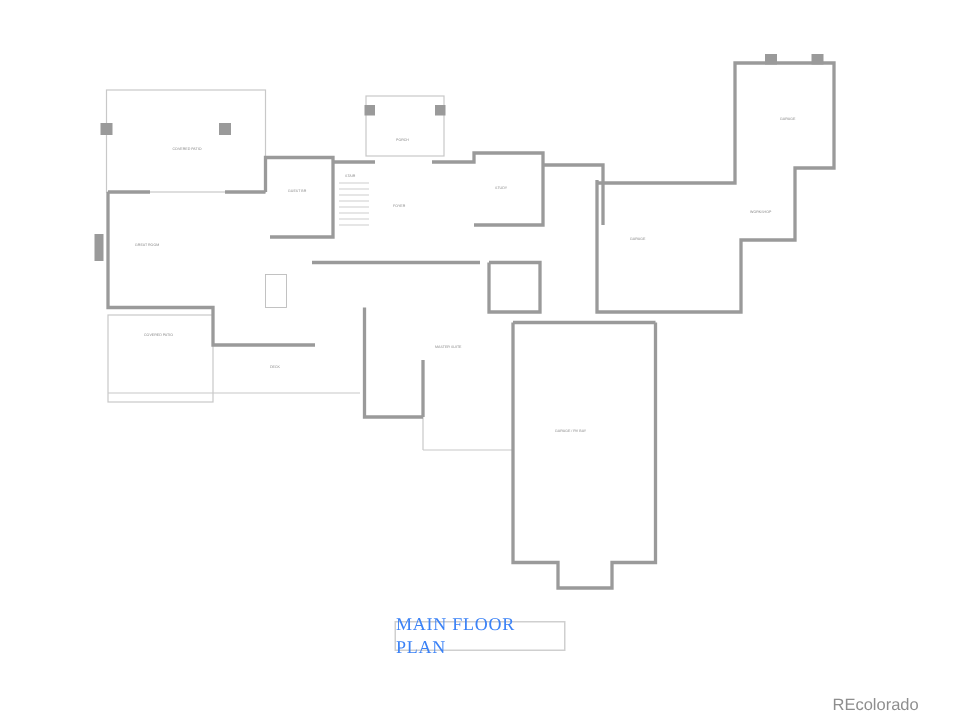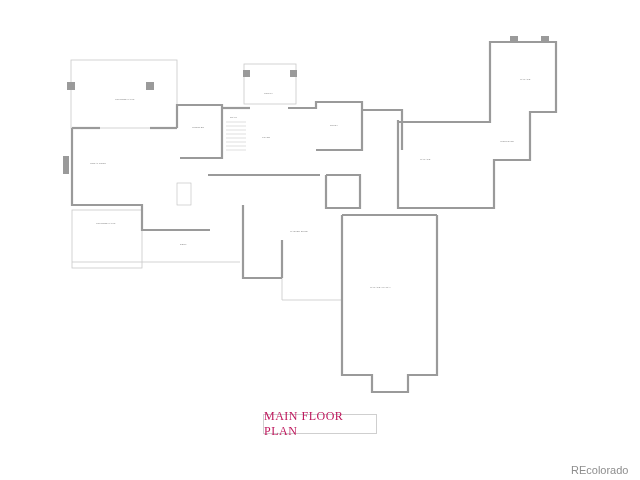--- a/index.html
+++ b/index.html
@@ -1,19 +1,19 @@
 <!DOCTYPE html>
 <html><head>
 <meta charset="utf-8">
 <style>
   html,body{margin:0;padding:0;background:#ffffff;}
   body{width:640px;height:480px;position:relative;overflow:hidden;font-family:"Liberation Sans",sans-serif;}
   #plan{position:absolute;left:0;top:0;width:640px;height:480px;}
-  .title-box{position:absolute;left:263px;top:414px;width:112px;height:18px;border:1px solid #cfcfcf;display:flex;align-items:center;justify-content:center;font-family:"Liberation Serif",serif;font-size:12px;letter-spacing:0.5px;color:#be185d;}
-  .watermark{position:absolute;left:571px;top:464px;font-size:11px;color:#8e8e8e;font-family:"Liberation Sans",sans-serif;}
+  .title-box{position:absolute;left:263px;top:414px;width:112px;height:18px;border:1px solid #cfcfcf;display:flex;align-items:center;justify-content:center;font-family:"Liberation Serif",serif;font-size:12px;letter-spacing:0.5px;color:#3b82f6;}
+  .watermark{position:absolute;left:555px;top:464px;font-size:11px;color:#8e8e8e;font-family:"Liberation Sans",sans-serif;}
   .lbl{font-size:2.4px;fill:#888;font-family:"Liberation Sans",sans-serif;}
 </style>
 </head>
 <body>
 
 <div>
 <svg id="plan" viewBox="0 0 640 480">
   <g fill="none" stroke="#c8c8c8" stroke-width="0.8">
 
     <rect x="71" y="60" width="106" height="68"></rect>

